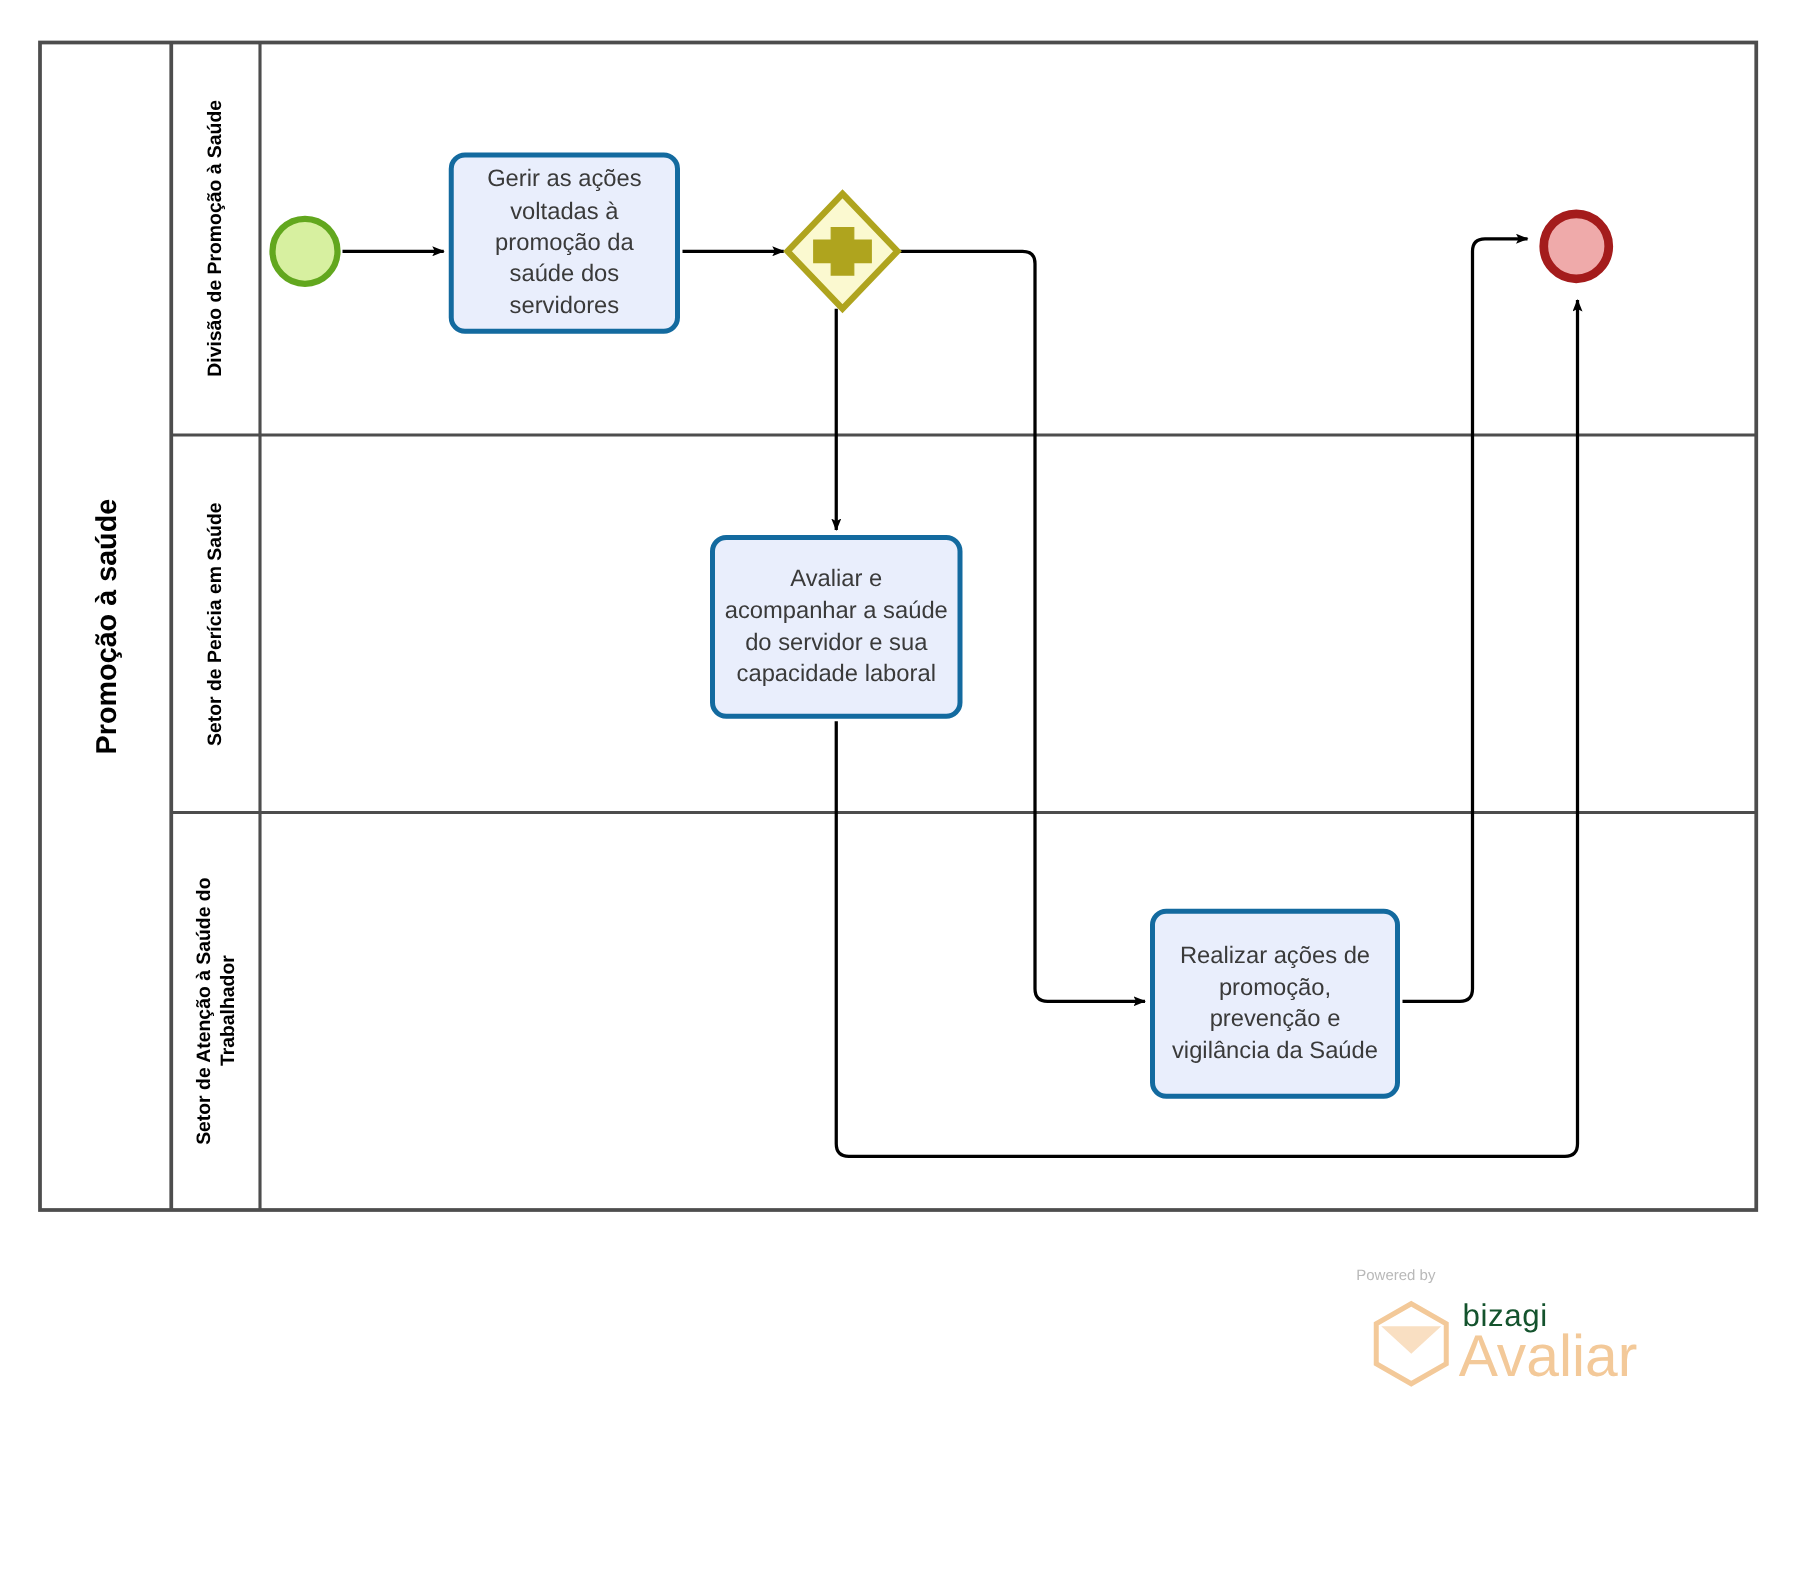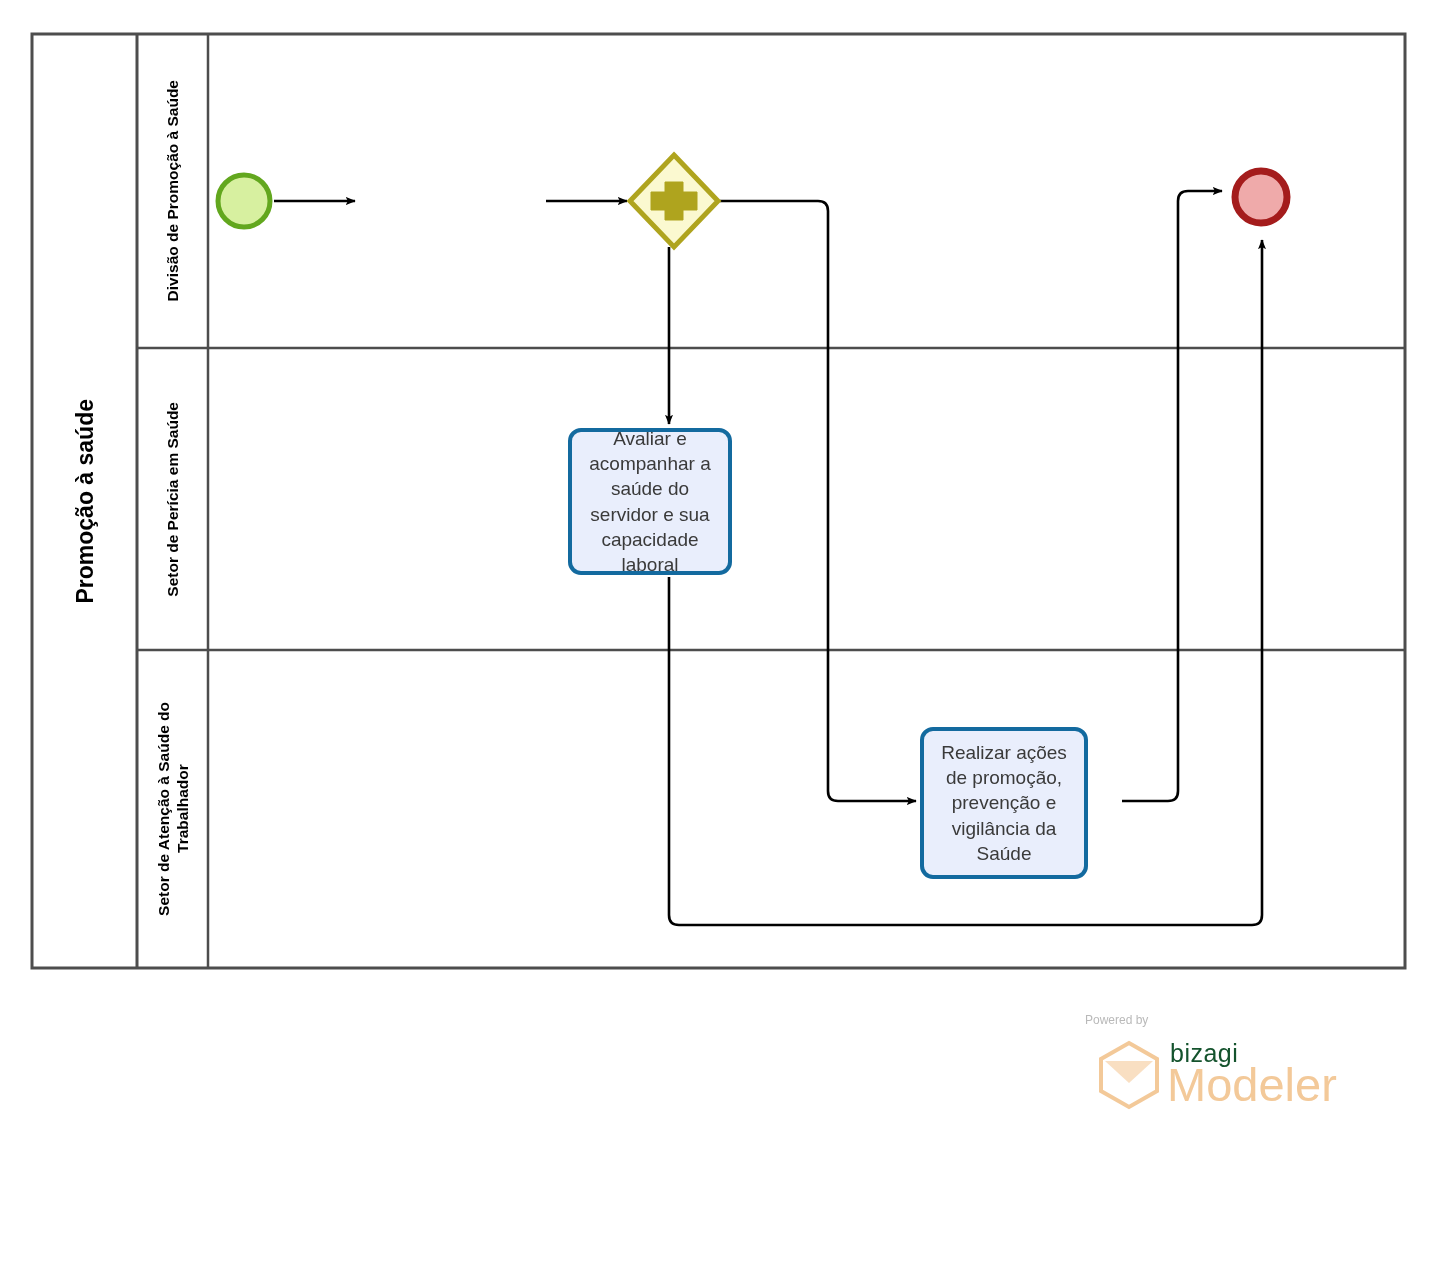--- a/index.html
+++ b/index.html
@@ -80,22 +80,22 @@
     display: flex;
     align-items: center;
     justify-content: center;
     text-align: center;
     color: #3A3A3A;
     font-size: 19px;
     line-height: 1.33;
     padding: 4px 6px;
   }
   #task-gerir     { left: 359px; top: 122px; width: 185px; height: 145px; }
-  #task-avaliar   { left: 568px; top: 428px; width: 164px; height: 147px; }
-  #task-realizar  { left: 920px; top: 727px; width: 168px; height: 152px; }
+  #task-avaliar   { left: 568px; top: 428px; width: 202px; height: 147px; }
+  #task-realizar  { left: 920px; top: 727px; width: 200px; height: 152px; }
 
   
   .footer-logo {
     position: absolute;
     left: 1085px;
     top: 1013px;
     width: 260px;
     height: 105px;
     pointer-events: none;
   }
@@ -178,30 +178,33 @@
     <span>Divisão de Promoção à Saúde</span>
   </div>
   <div class="lane-title" id="lane-title-1">
     <span>Setor de Perícia em Saúde</span>
   </div>
   <div class="lane-title" id="lane-title-2">
     <span>Setor de Atenção à Saúde do
 Trabalhador</span>
   </div>
 
+  <div class="task" id="task-gerir">
+    <span>Gerir as ações voltadas à promoção da saúde dos servidores</span>
+  </div>
   <div class="task" id="task-avaliar">
     <span>Avaliar e acompanhar a saúde do servidor e sua capacidade laboral</span>
   </div>
   <div class="task" id="task-realizar">
     <span>Realizar ações de promoção, prevenção e vigilância da Saúde</span>
   </div>
 
   <div class="powered-by">Powered by</div>
 
   <svg class="footer-logo" viewBox="0 0 260 105">
     <polygon points="44,30 72,46 72,78 44,94 16,78 16,46" fill="none" stroke="#F3C999" stroke-width="4"></polygon>
     <polygon points="20,48 68,48 44,70" fill="#F9DFC2"></polygon>
   </svg>
 
   <div class="bizagi-word">bizagi</div>
-  <div class="modeler-word">Modeler</div>
+  <div class="modeler-word">Avaliar</div>
 
 </div>
 
 </body></html>

